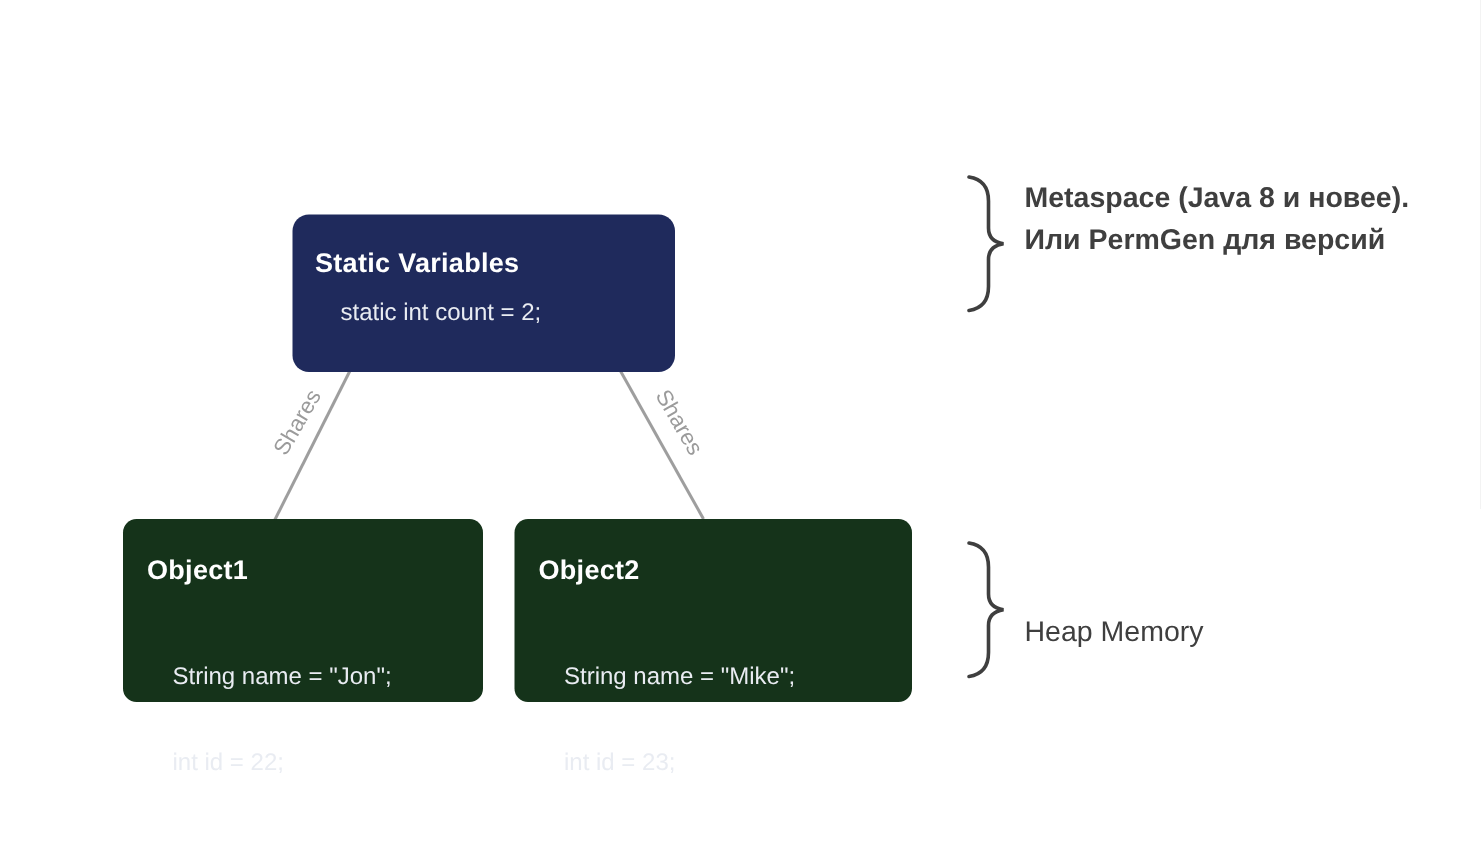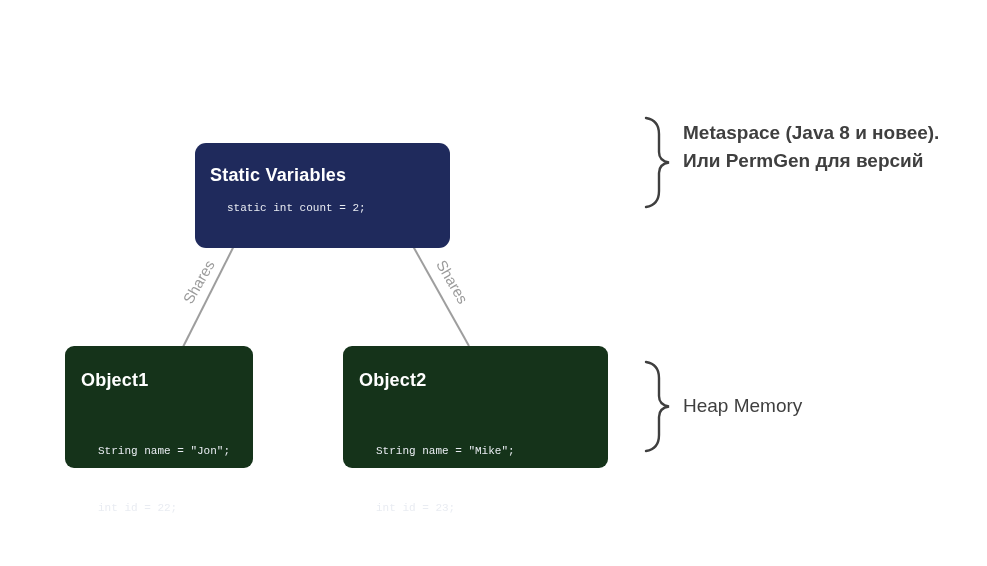--- a/index.html
+++ b/index.html
@@ -27,45 +27,45 @@
     left:195px;top:111px;width:255px;height:105px;
     background:var(--navy);border-radius:11px;
     padding:22px 15px 5px 15px;
     margin-top:32px;
   }
   .box-green{
     top:346px;height:122px;
     background:var(--green);border-radius:9px;
     padding:24px 16px 0 16px;
   }
-  .box-obj1{left:65px;width:188px;}
+  .box-obj1{left:82px;width:240px;}
   .box-obj2{left:343px;width:265px;}
   .box-title{
     font-size:18px;font-weight:bold;color:var(--title);
     letter-spacing:.2px;line-height:20px;
   }
   .box-code{
-    font-family:Liberation Mono, monospace;
-    font-size:11px;line-height:19px;color:var(--code);
+    font-family:Liberation Sans, sans-serif;
+    font-size:16px;line-height:19px;color:var(--code);
     margin-top:14px;padding-left:17px;white-space:pre;
   }
   .share-label{
     position:absolute;
     font-size:15px;color:var(--shares);
     width:50px;height:18px;text-align:center;line-height:18px;
     transform-origin:center center;
   }
   .share-left{left:174px;top:273px;transform:rotate(-60deg);}
   .share-right{left:427px;top:273px;transform:rotate(60deg);}
   .annotation{
     position:absolute;left:683px;
     font-size:19px;line-height:28px;color:var(--anno);
   }
   .anno-metaspace{top:119px;font-weight:bold;}
-  .anno-heap{top:392px;}
+  .anno-heap{top:408px;}
 </style>
 </head>
 <body>
 
 <div class="canvas">
 
   <svg class="overlay" viewBox="0 0 987 566" xmlns="http://www.w3.org/2000/svg">
     <defs>
       <marker id="arrowhead" markerUnits="userSpaceOnUse" markerWidth="16" markerHeight="16" refX="10" refY="7" orient="auto">
         <path d="M2,2 L10,7 L2,12" fill="none" stroke="#9e9e9e" stroke-width="2" stroke-linecap="round"></path>

